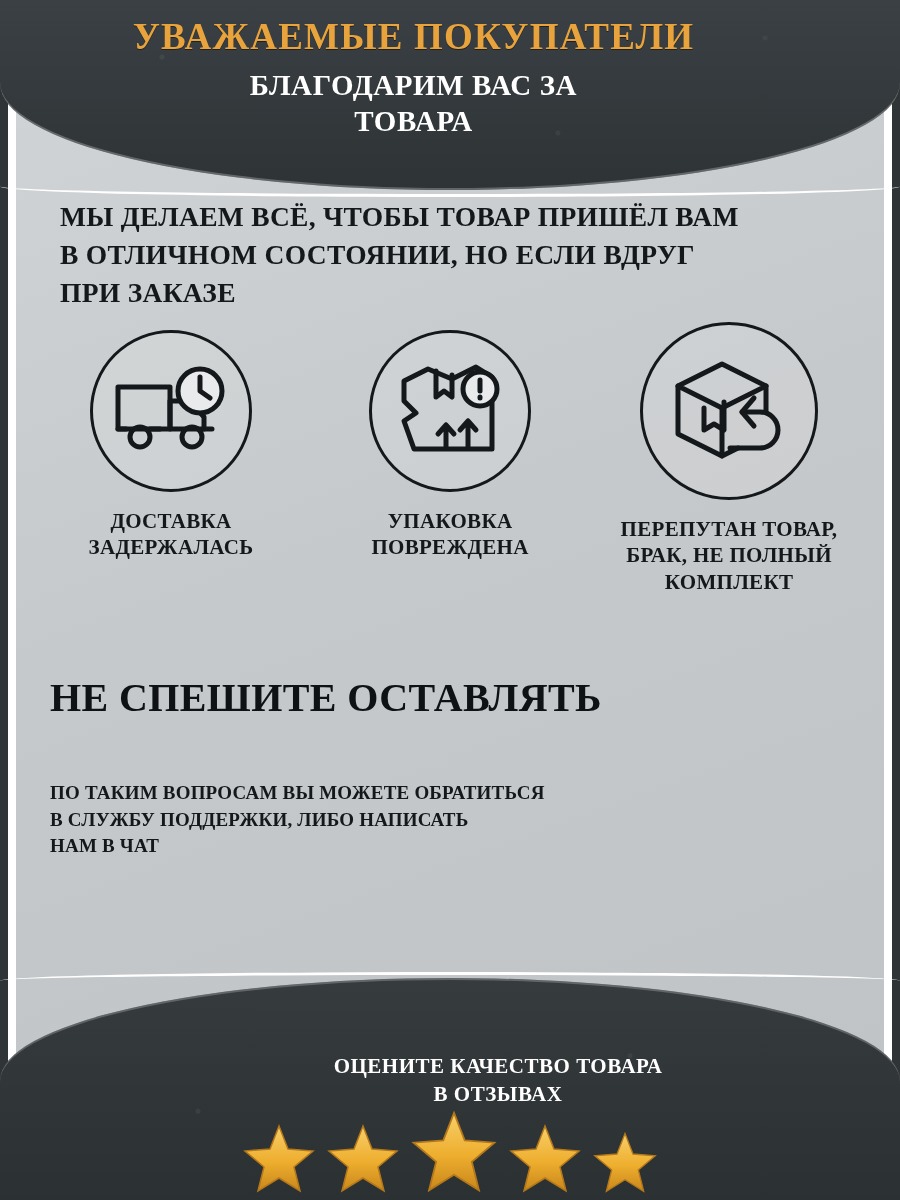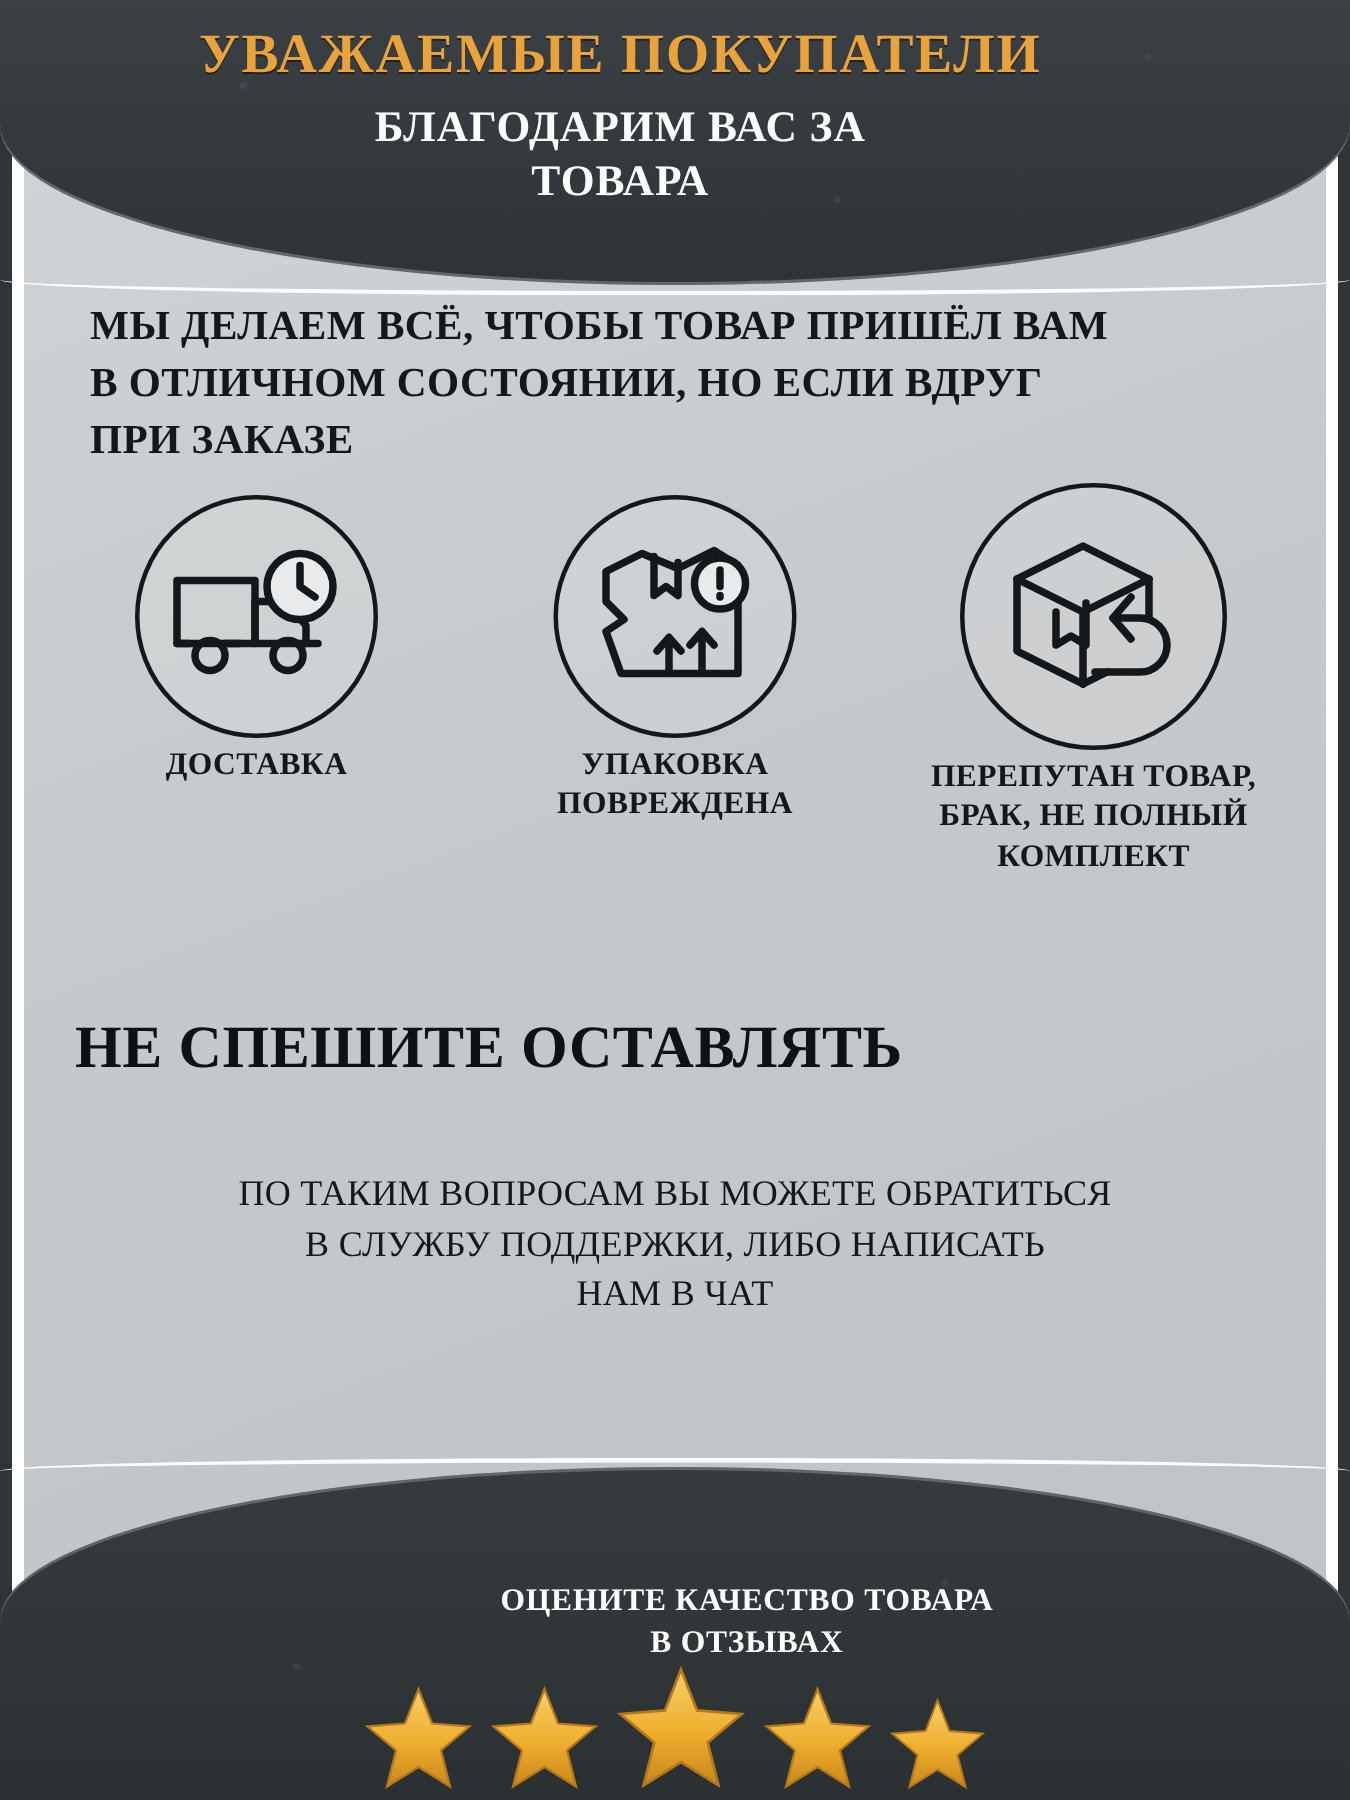--- a/index.html
+++ b/index.html
@@ -157,21 +157,21 @@
     height: 156px;
     border-radius: 50%;
     border: 3px solid #15181a;
     display: flex;
     align-items: center;
     justify-content: center;
     background: rgba(255,255,255,0.12);
   }
   .circle.mid { width: 172px; height: 172px; margin-top: -8px; }
   .icon-caption {
-    margin-top: 4px;
+    margin-top: 16px;
     font-size: 21px;
     font-weight: bold;
     color: #15181a;
     text-align: center;
     line-height: 1.25;
     letter-spacing: 0.3px;
     width: 260px;
   }
 
   .headline {
@@ -185,23 +185,23 @@
     color: #0f1214;
     line-height: 1.32;
     letter-spacing: 0.4px;
   }
 
   .subtext {
     position: absolute;
     top: 780px;
     left: 50px;
     width: 800px;
-    text-align: center;
-    font-size: 24px;
-    font-weight: normal;
+    text-align: left;
+    font-size: 19px;
+    font-weight: bold;
     color: #15181a;
     line-height: 1.4;
     letter-spacing: 0.2px;
   }
 
   
   .footer-text {
     position: absolute;
     bottom: 92px;
     left: 0;
@@ -263,20 +263,21 @@
           <path d="M58 36 h20 l14 16 v12 H58 z"></path>
           <circle cx="28" cy="72" r="10" fill="none"></circle>
           <circle cx="80" cy="72" r="10" fill="none"></circle>
           <path d="M6 64 h8 M38 64 h10 M92 64 h8"></path>
           <circle cx="88" cy="26" r="22" fill="#e8eaec"></circle>
           <path d="M88 12 v14 l10 7"></path>
         </svg>
       </div>
       <div class="icon-caption">
         <div>ДОСТАВКА</div>
+        <div>ЗАДЕРЖАЛАСЬ</div>
       </div>
     </div>
 
     <div class="icon-col">
       <div class="circle">
         <svg width="112" height="104" viewBox="0 0 112 104" fill="none" stroke="#15181a" stroke-width="5" stroke-linecap="round" stroke-linejoin="round">
           <path d="M10 22 L34 10 L58 20 L82 8 L98 18 v72 H20 L10 62 L22 54 L10 42 z"></path>
           <path d="M42 12 v26 l8 -6 l8 6 V16"></path>
           <path d="M52 66 v22 M52 66 l-8 9 M52 66 l8 9"></path>
           <path d="M74 62 v26 M74 62 l-8 9 M74 62 l8 9"></path>

